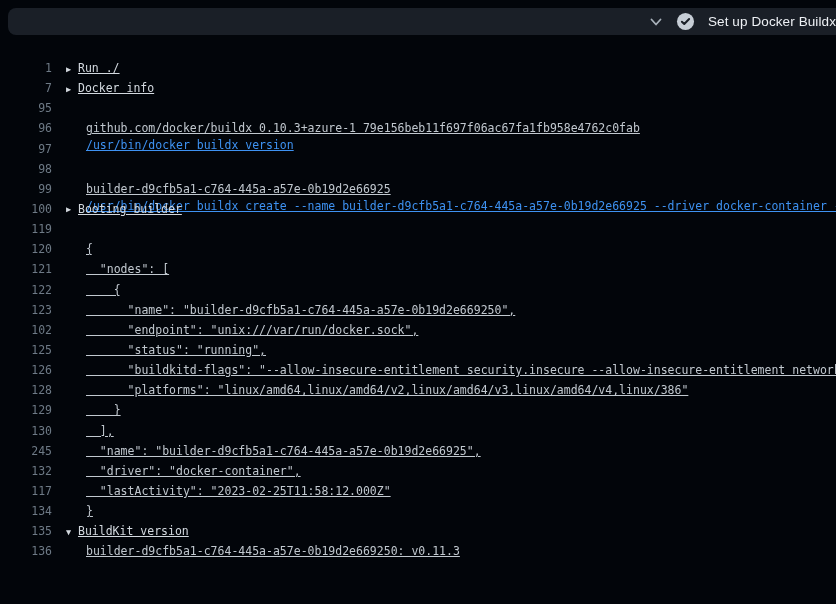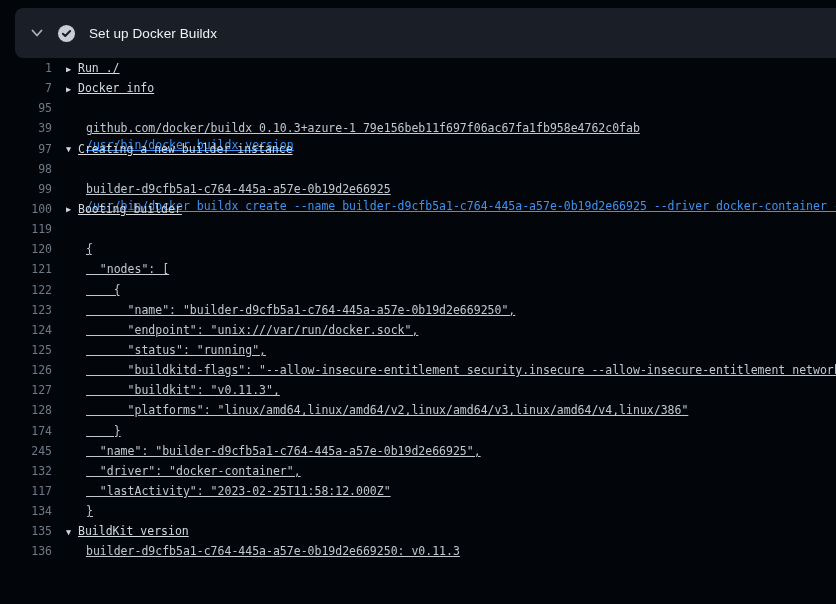--- a/index.html
+++ b/index.html
@@ -16,27 +16,28 @@
   }
   *{margin:0;padding:0;box-sizing:border-box;}
   html,body{width:836px;height:604px;overflow:hidden;}
   body{
     background:var(--page-bg);
     font-family:"Liberation Sans", sans-serif;
     position:relative;
   }
   .step-header{
     position:absolute;
-    left:15px; top:8px; right:0;
-    height:50px;
+    left:8px; top:8px; right:0;
+    height:27px;
     background:var(--header-bg);
     border-radius:8px 0 0 8px;
     display:flex;
     align-items:center;
     cursor:pointer;
+    justify-content:flex-end;
   }
   .chev{
     width:16px;height:16px;
     margin-left:14px;
     flex:0 0 auto;
     display:block;
   }
   .check{
     width:19px;height:19px;
     margin-left:12px;
@@ -98,35 +99,35 @@
     <circle cx="10" cy="10" r="9" fill="var(--check-fill)"></circle>
     <path d="M6.2 10.2 L8.7 12.7 L13.8 7.4" fill="none" stroke="var(--check-mark)" stroke-width="2.1" stroke-linecap="round" stroke-linejoin="round"></path>
   </svg>
   <span class="step-title">Set up Docker Buildx</span>
 </div>
 
 <div class="log" id="log">
     <div class="row group"><span class="ln">1</span><span class="content"><span class="tri">▶</span><span>Run ./</span></span></div>
     <div class="row group"><span class="ln">7</span><span class="content"><span class="tri">▶</span><span>Docker info</span></span></div>
     <div class="row cmd"><span class="ln">95</span><span class="content">/usr/bin/docker buildx version</span></div>
-    <div class="row out"><span class="ln">39</span><span class="content">github.com/docker/buildx 0.10.3+azure-1 79e156beb11f697f06ac67fa1fb958e4762c0fab</span></div>
-    <div class="row group"><span class="ln">97</span><span class="content"><span class="tri">▼</span><span>Creating a new builder instance</span></span></div>
+    <div class="row out"><span class="ln">96</span><span class="content">github.com/docker/buildx 0.10.3+azure-1 79e156beb11f697f06ac67fa1fb958e4762c0fab</span></div>
+    <div class="row group"><span class="ln">97</span></div>
     <div class="row cmd"><span class="ln">98</span><span class="content">/usr/bin/docker buildx create --name builder-d9cfb5a1-c764-445a-a57e-0b19d2e66925 --driver docker-container --buildkitd-flags</span></div>
     <div class="row out"><span class="ln">99</span><span class="content">builder-d9cfb5a1-c764-445a-a57e-0b19d2e66925</span></div>
     <div class="row group"><span class="ln">100</span><span class="content"><span class="tri">▶</span><span>Booting builder</span></span></div>
     <div class="row group"><span class="ln">119</span></div>
     <div class="row out"><span class="ln">120</span><span class="content">{</span></div>
     <div class="row out"><span class="ln">121</span><span class="content">  "nodes": [</span></div>
     <div class="row out"><span class="ln">122</span><span class="content">    {</span></div>
     <div class="row out"><span class="ln">123</span><span class="content">      "name": "builder-d9cfb5a1-c764-445a-a57e-0b19d2e669250",</span></div>
-    <div class="row out"><span class="ln">124</span><span class="content">      "endpoint": "unix:///var/run/docker.sock",</span></div>
+    <div class="row out"><span class="ln">102</span><span class="content">      "endpoint": "unix:///var/run/docker.sock",</span></div>
     <div class="row out"><span class="ln">125</span><span class="content">      "status": "running",</span></div>
     <div class="row out"><span class="ln">126</span><span class="content">      "buildkitd-flags": "--allow-insecure-entitlement security.insecure --allow-insecure-entitlement network.host",</span></div>
-    <div class="row out"><span class="ln">127</span><span class="content">      "buildkit": "v0.11.3",</span></div>
     <div class="row out"><span class="ln">128</span><span class="content">      "platforms": "linux/amd64,linux/amd64/v2,linux/amd64/v3,linux/amd64/v4,linux/386"</span></div>
-    <div class="row out"><span class="ln">174</span><span class="content">    }</span></div>
+    <div class="row out"><span class="ln">129</span><span class="content">    }</span></div>
+    <div class="row out"><span class="ln">130</span><span class="content">  ],</span></div>
     <div class="row out"><span class="ln">245</span><span class="content">  "name": "builder-d9cfb5a1-c764-445a-a57e-0b19d2e66925",</span></div>
     <div class="row out"><span class="ln">132</span><span class="content">  "driver": "docker-container",</span></div>
     <div class="row out"><span class="ln">117</span><span class="content">  "lastActivity": "2023-02-25T11:58:12.000Z"</span></div>
     <div class="row out"><span class="ln">134</span><span class="content">}</span></div>
     <div class="row group"><span class="ln">135</span><span class="content"><span class="tri">▼</span><span>BuildKit version</span></span></div>
     <div class="row out"><span class="ln">136</span><span class="content">builder-d9cfb5a1-c764-445a-a57e-0b19d2e669250: v0.11.3</span></div>
   </div>
 
 </body></html>

